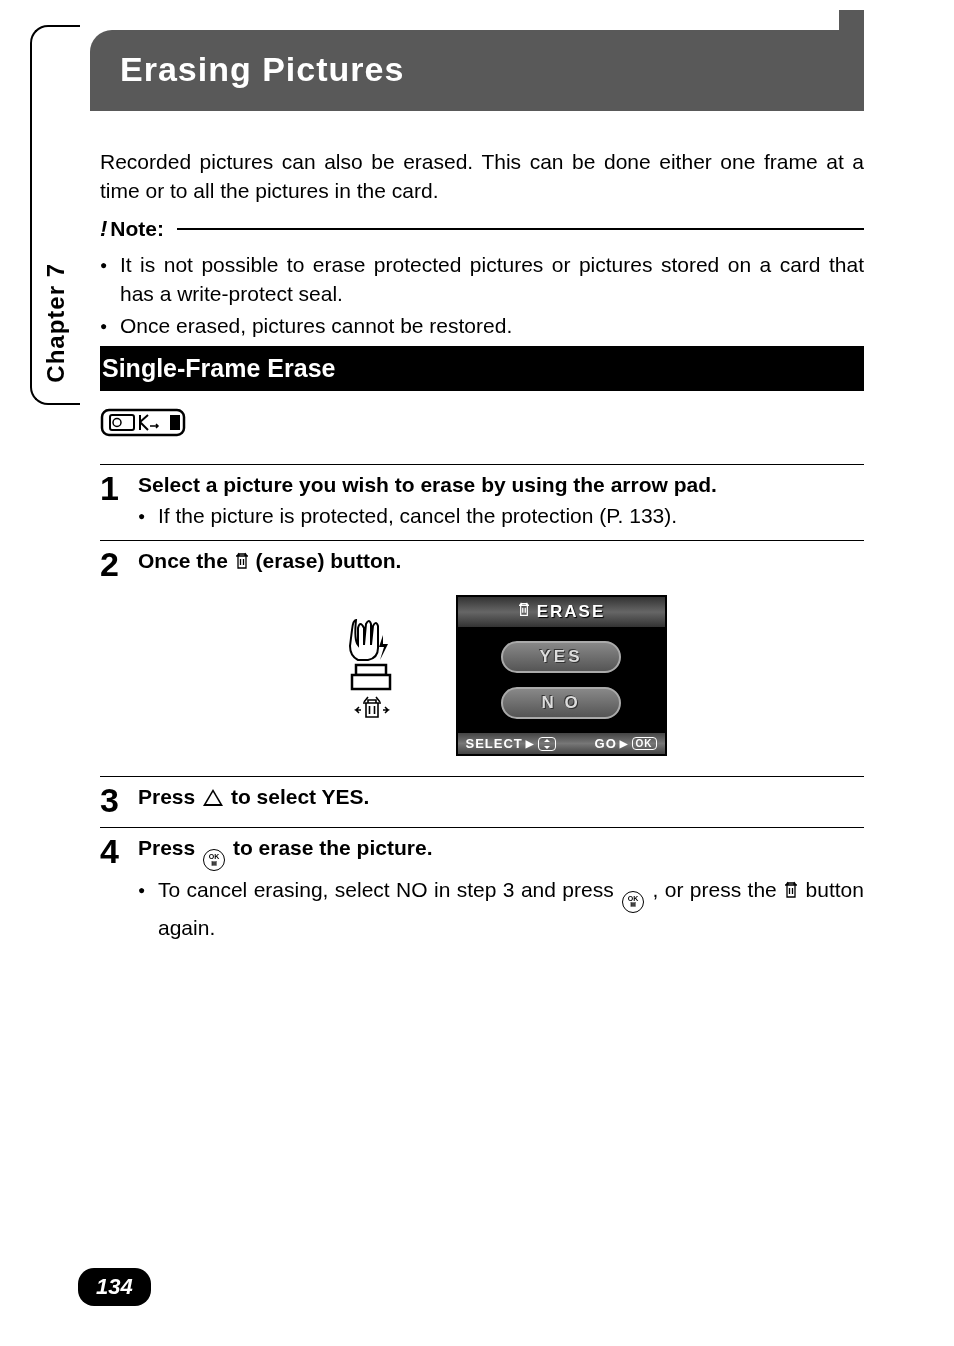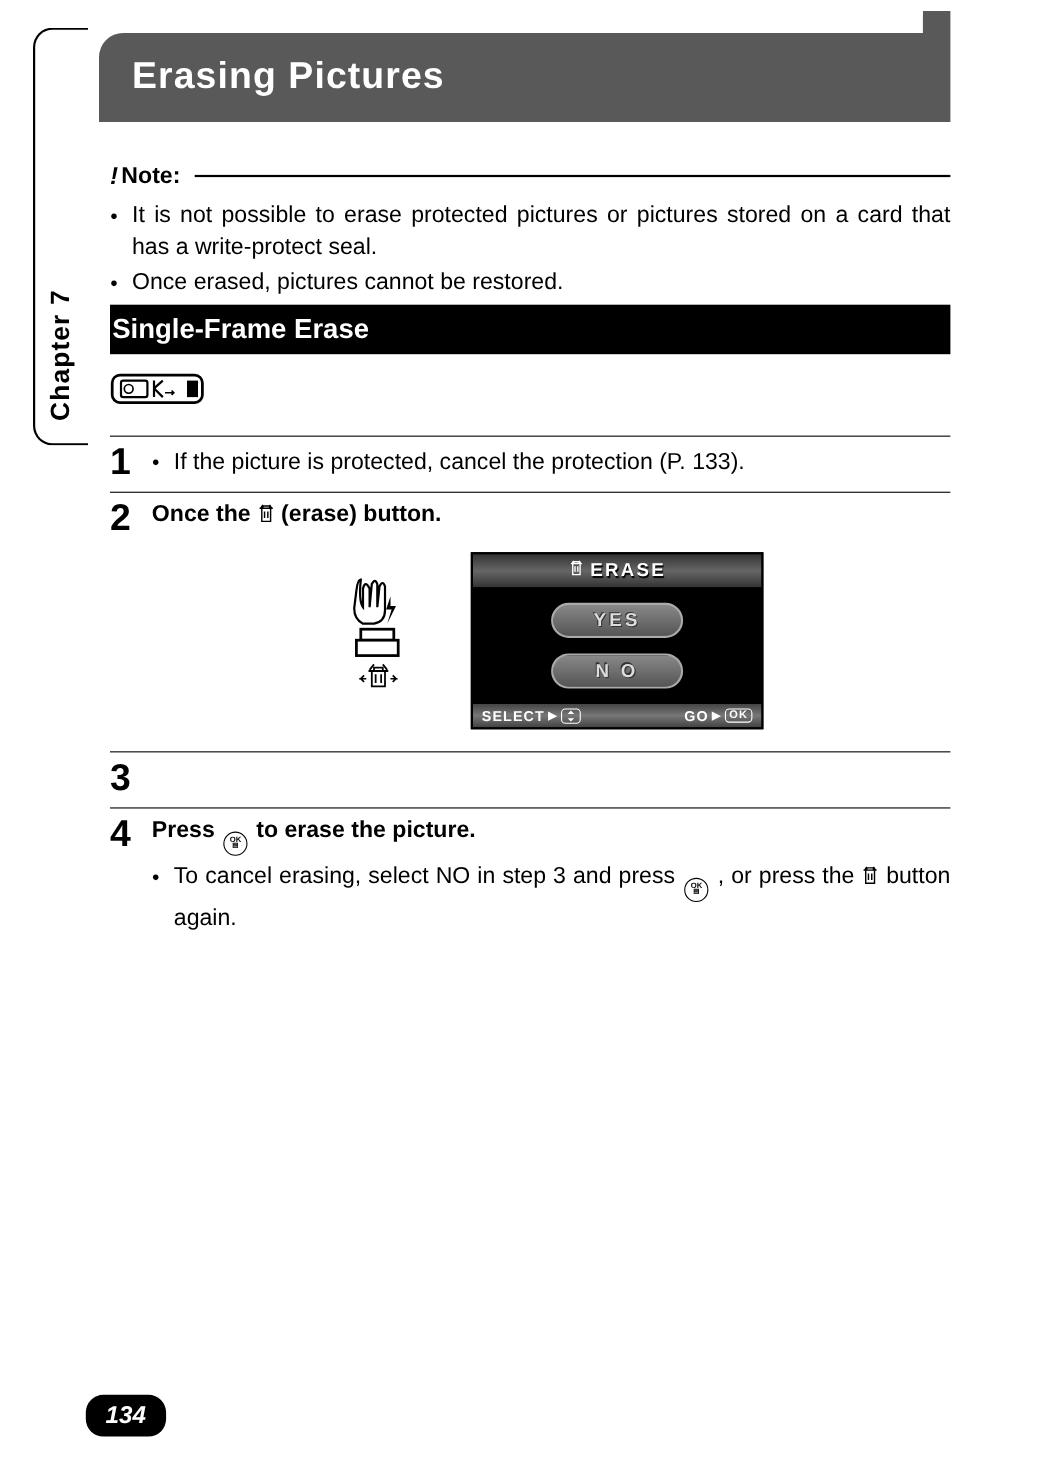--- a/index.html
+++ b/index.html
@@ -203,21 +203,21 @@
       margin: 20px 0 10px 0;
     }
     .hand-press {
       margin-top: 15px;
     }
     .erase-screen-container {
       text-align: center;
     }
     .erase-screen {
       border: 2px solid #000;
-      width: 266px;
+      width: 211px;
       background: #000;
     }
     .erase-header {
       background: linear-gradient(to bottom, #333, #666, #333);
       color: #fff;
       font-weight: 900;
       text-align: center;
       padding: 5px 0;
       font-size: 17px;
       letter-spacing: 2px;
@@ -349,20 +349,21 @@
 </div>
 
 <div class="page-wrapper">
 
   <div class="title-banner">
     <div class="title-text">Erasing Pictures</div>
   </div>
 
   <div class="content">
 
+    <p class="intro-text">Recorded pictures can also be erased. This can be done either one frame at a time or to all the pictures in the card.</p>
 
     <div class="note-header">
       <span class="note-icon">!</span>
       <span class="note-label">Note:</span>
       <span class="note-line"></span>
     </div>
 
     <ul class="bullet-list">
       <li>It is not possible to erase protected pictures or pictures stored on a card that has a write-protect seal.</li>
       <li>Once erased, pictures cannot be restored.</li>
@@ -380,20 +381,21 @@
         <circle cx="17" cy="17.5" r="4" fill="none" stroke="#000" stroke-width="1.5"></circle>
         <path d="M 40 10 L 40 25 M 40 17 L 48 25 M 40 17 L 48 10" fill="none" stroke="#000" stroke-width="2"></path>
         <path d="M 50 21 L 58 21 M 56 19 L 58 21 L 56 23" fill="none" stroke="#000" stroke-width="1.5"></path>
         <rect x="70" y="10" width="10" height="15" fill="#000"></rect>
       </svg>
     </div>
 
     <div class="step">
       <div class="step-num">1</div>
       <div class="step-body">
+        <div class="step-title">Select a picture you wish to erase by using the arrow pad.</div>
         <ul class="step-sub">
           <li>If the picture is protected, cancel the protection (P. 133).</li>
         </ul>
       </div>
     </div>
 
     <div class="step">
       <div class="step-num">2</div>
       <div class="step-body">
         <div class="step-title">
@@ -457,20 +459,27 @@
                 </span>
               </div>
             </div>
           </div>
         </div>
       </div>
     </div>
 
     <div class="step">
       <div class="step-num">3</div>
+      <div class="step-body">
+        <div class="step-title">
+          <span>Press </span>
+          <span class="triangle-outline"></span>
+          <span> to select YES.</span>
+        </div>
+      </div>
     </div>
 
     <div class="step">
       <div class="step-num">4</div>
       <div class="step-body">
         <div class="step-title">
           <span>Press </span>
           <span class="ok-circle">
               <span style="font-size:7px">OK</span>
               <span style="font-size:6px">▤</span>

